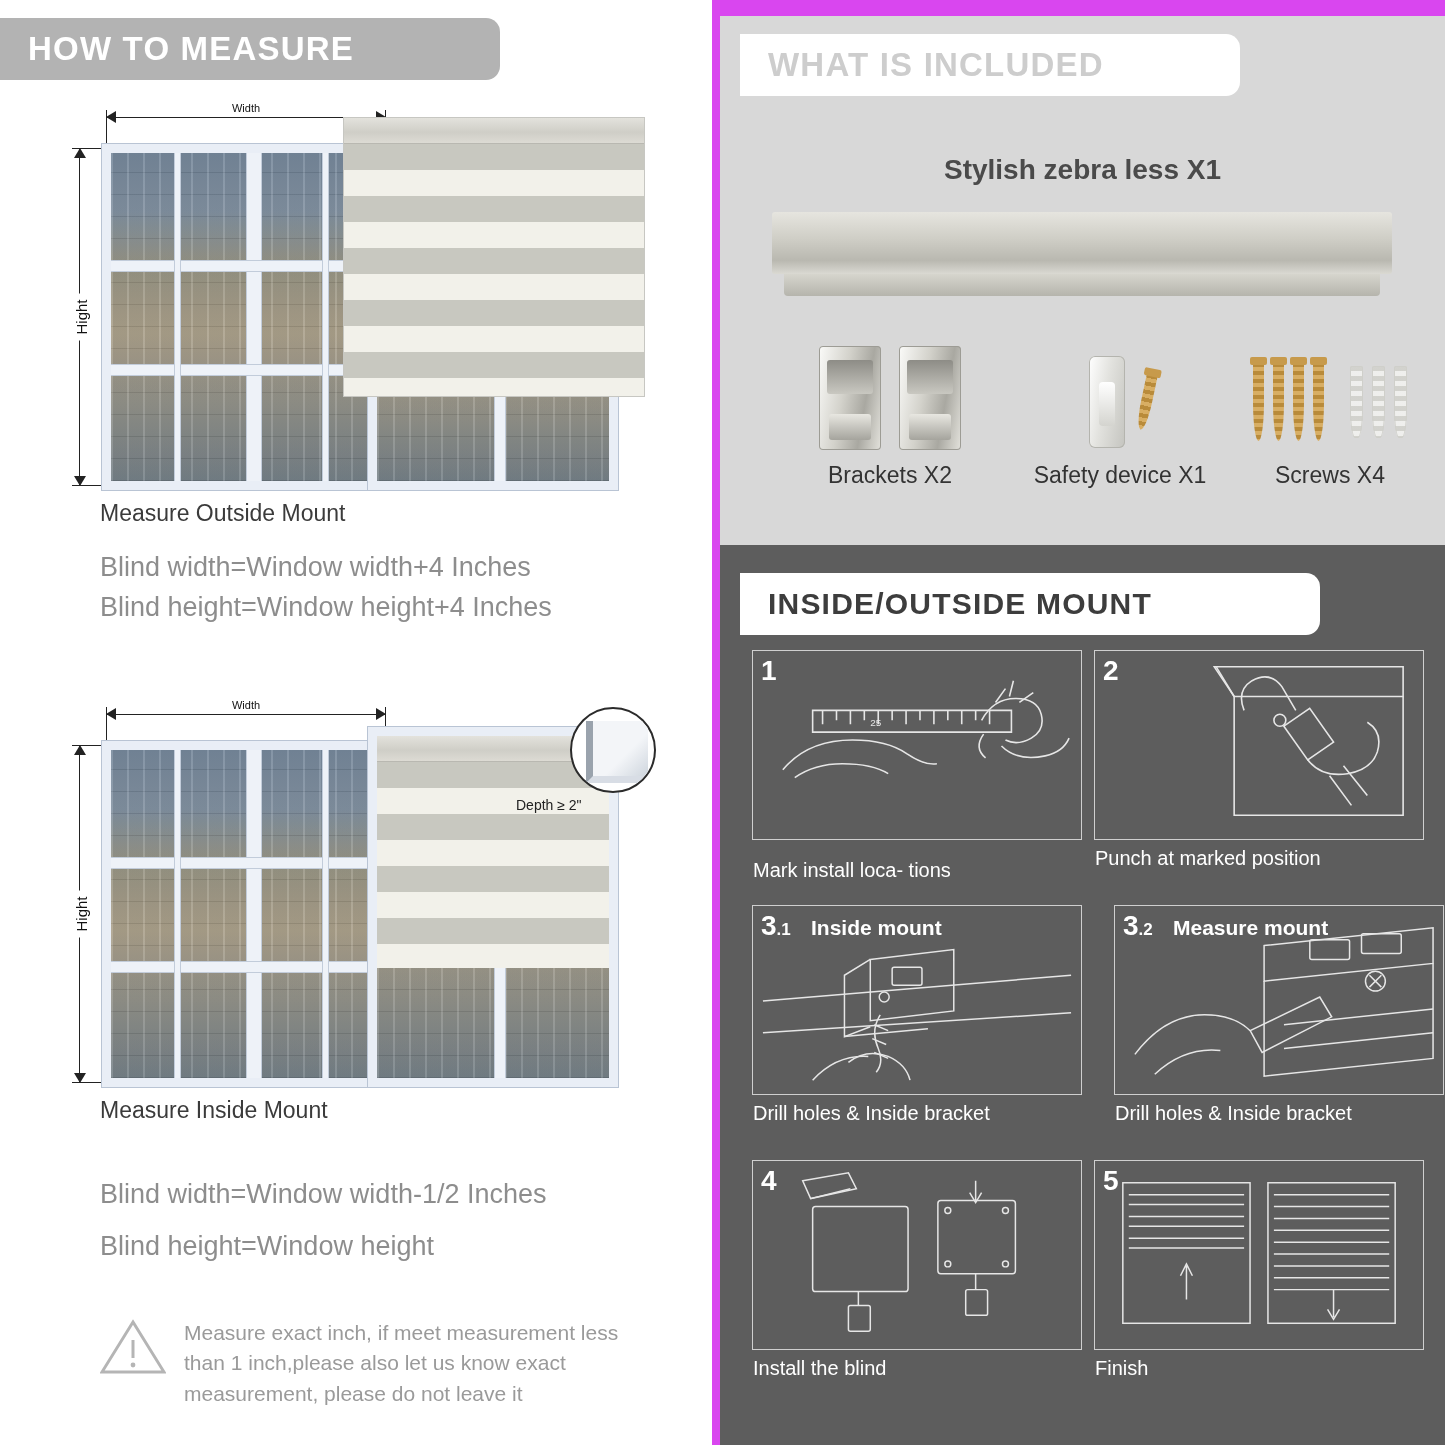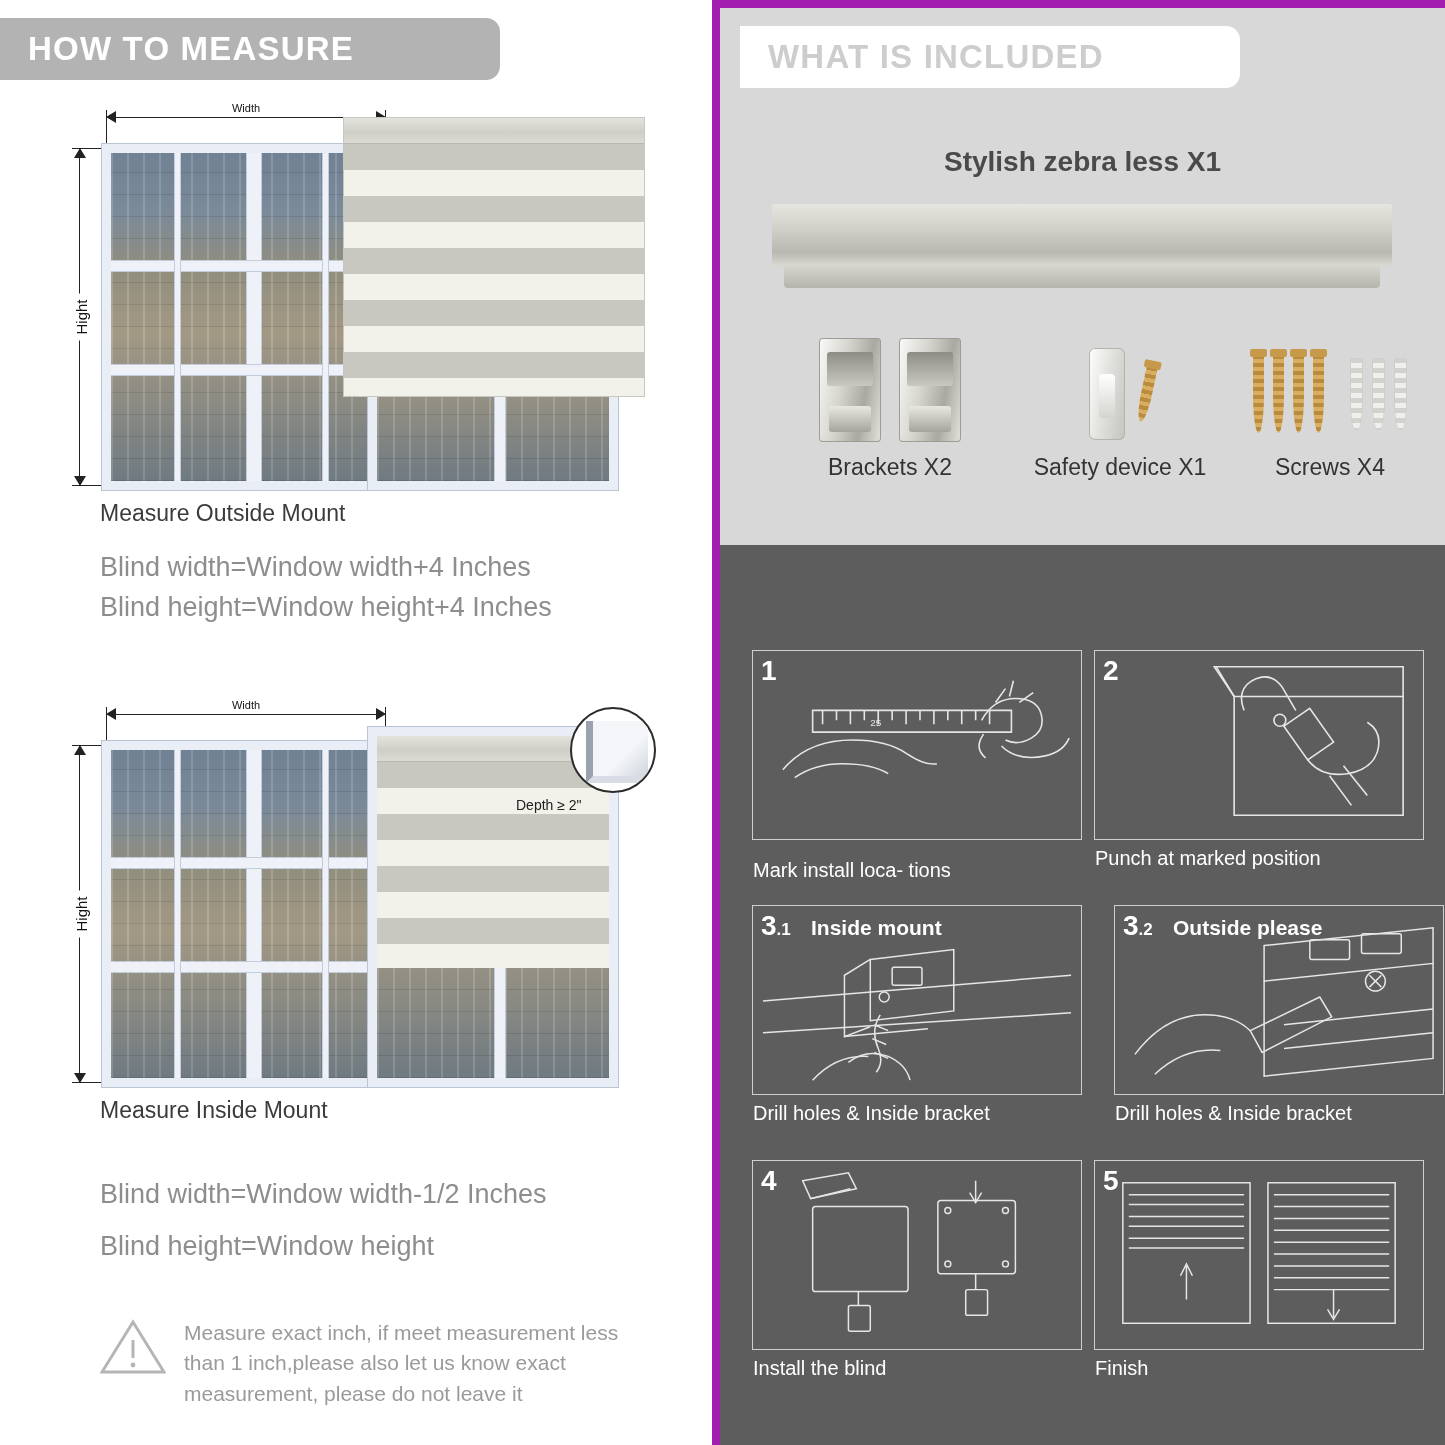--- a/index.html
+++ b/index.html
@@ -2,21 +2,21 @@
 <html><head>
 <meta charset="utf-8">
 <style>
   * { box-sizing: border-box; margin: 0; padding: 0; }
   body {
     width: 1445px; height: 1445px;
     font-family: "Liberation Sans", sans-serif;
     background: #ffffff;
     overflow: hidden;
   }
-  .page { position: relative; width: 1445px; height: 1445px; background:#a21caf; }
+  .page { position: relative; width: 1445px; height: 1445px; background:#d946ef; }
 
   
   .left-col {
     position: absolute; left: 0; top: 0; width: 712px; height: 1445px;
     background: #ffffff;
   }
   .banner {
     position: absolute;
     height: 62px;
     display: flex; align-items: center;
@@ -136,21 +136,21 @@
 
   
   .warn {
     position: absolute; left: 100px; display: flex; gap: 18px; align-items: flex-start;
   }
   .warn-tri { width: 66px; height: 58px; flex: 0 0 66px; position: relative; }
   .warn-txt { font-size: 21px; line-height: 1.45; color: #9a9a9a; }
 
   
   .right-top {
-    position: absolute; left: 720px; top: 8px; width: 725px; height: 545px;
+    position: absolute; left: 720px; top: 16px; width: 725px; height: 545px;
     background: #d8d8d8;
     text-decoration: underline;
   }
   .banner-white {
     background: #ffffff; color: #cdcdcd;
     box-shadow: 0 0 0 0 transparent;
   }
   .banner-right { left: 20px; top: 18px; width: 500px; border-radius: 0 14px 14px 0; }
 
   .incl-title {
@@ -407,20 +407,23 @@
           <span class="anchor"></span>
             <span class="anchor"></span>
             <span class="anchor"></span>
         </div>
         <div class="part-label">Screws X4</div>
       </div>
     </div>
   </div>
 
   <div class="right-bottom">
+    <div class="banner banner-io">
+      <span>INSIDE/OUTSIDE MOUNT</span>
+    </div>
 
     <div class="step" style="left:32px; top:105px; width:330px; height:190px;">
       <div class="step-num"><span>1</span></div>
       <div class="sketch">
         <svg viewBox="0 0 330 190" preserveAspectRatio="none">
           <g fill="none" stroke="#e6e6e6" stroke-width="1.6">
             <path d="M30 120 q25 -30 70 -30 q35 0 55 14 q18 12 30 10"></path>
             <path d="M42 128 q20 -14 48 -14 q30 0 46 10"></path>
             <path d="M60 60 l200 0 l0 22 l-200 0 z"></path>
             <path d="M70 60 l0 14 M84 60 l0 10 M98 60 l0 14 M112 60 l0 10 M126 60 l0 14 M140 60 l0 10 M154 60 l0 14 M168 60 l0 10 M182 60 l0 14 M196 60 l0 10 M210 60 l0 14 M224 60 l0 10 M238 60 l0 14"></path>
@@ -472,21 +475,21 @@
             <path d="M96 158 q18 -14 40 -6 q18 8 22 24"></path>
             <path d="M60 176 q24 -26 56 -24"></path>
           </g>
         </svg>
       </div>
       <div class="step-caption" style="left:0; top:196px; width:340px;">Drill holes &amp;  Inside bracket</div>
     </div>
 
     <div class="step" style="left:374px; top:360px; width:330px; height:190px;margin-left:20px;">
       <div class="step-num"><span>3</span><span class="sub">.2</span></div>
-      <div class="step-inline-label">Outside please</div>
+      <div class="step-inline-label">Measure mount</div>
       <div class="sketch">
         <svg viewBox="0 0 330 190" preserveAspectRatio="none">
           <g fill="none" stroke="#e6e6e6" stroke-width="1.5">
             <path d="M150 40 l170 -18 l0 36 l-170 18 z"></path>
             <path d="M150 76 l0 96 l170 -18 l0 -96"></path>
             <path d="M170 120 l150 -16 M170 144 l150 -16"></path>
             <rect x="196" y="34" width="40" height="20" rx="2"></rect>
             <rect x="248" y="28" width="40" height="20" rx="2"></rect>
             <path d="M20 150 q30 -40 70 -40 q30 0 46 16"></path>
             <path d="M40 170 q30 -28 66 -24"></path>

